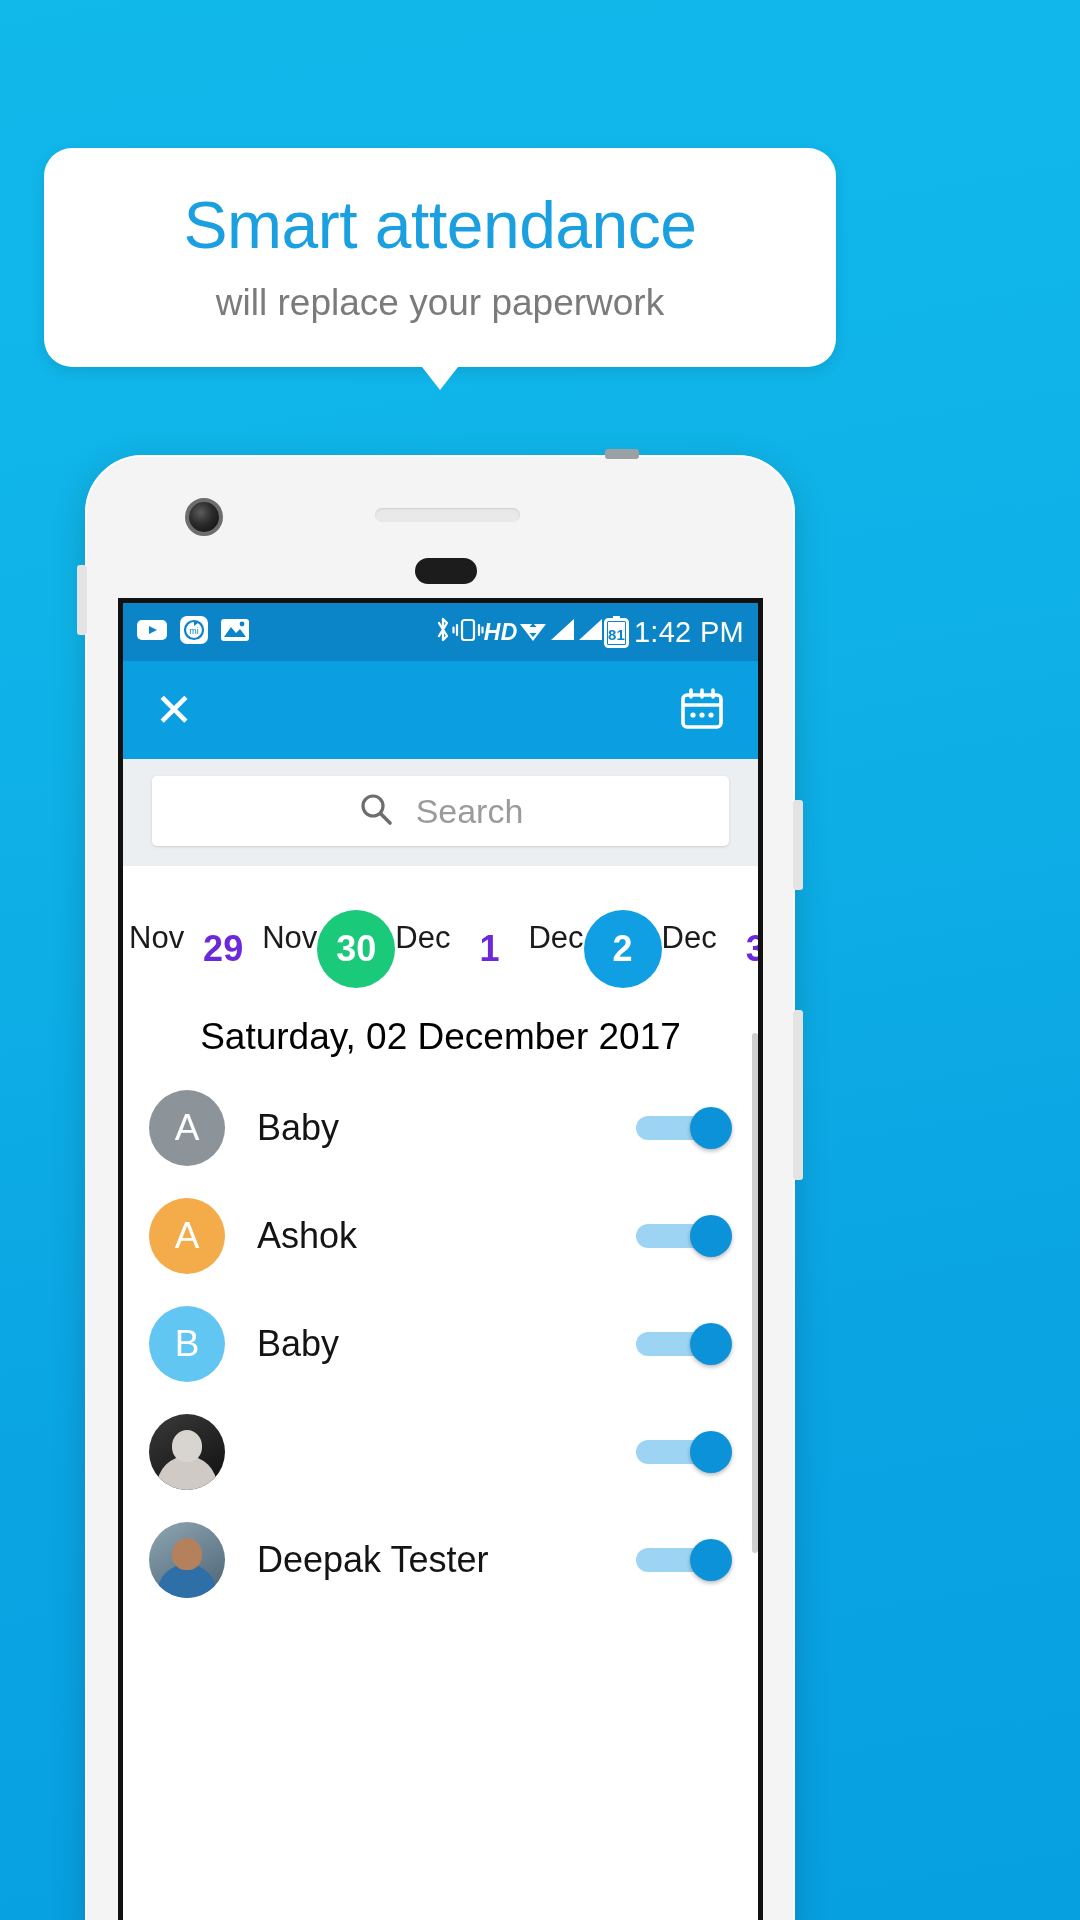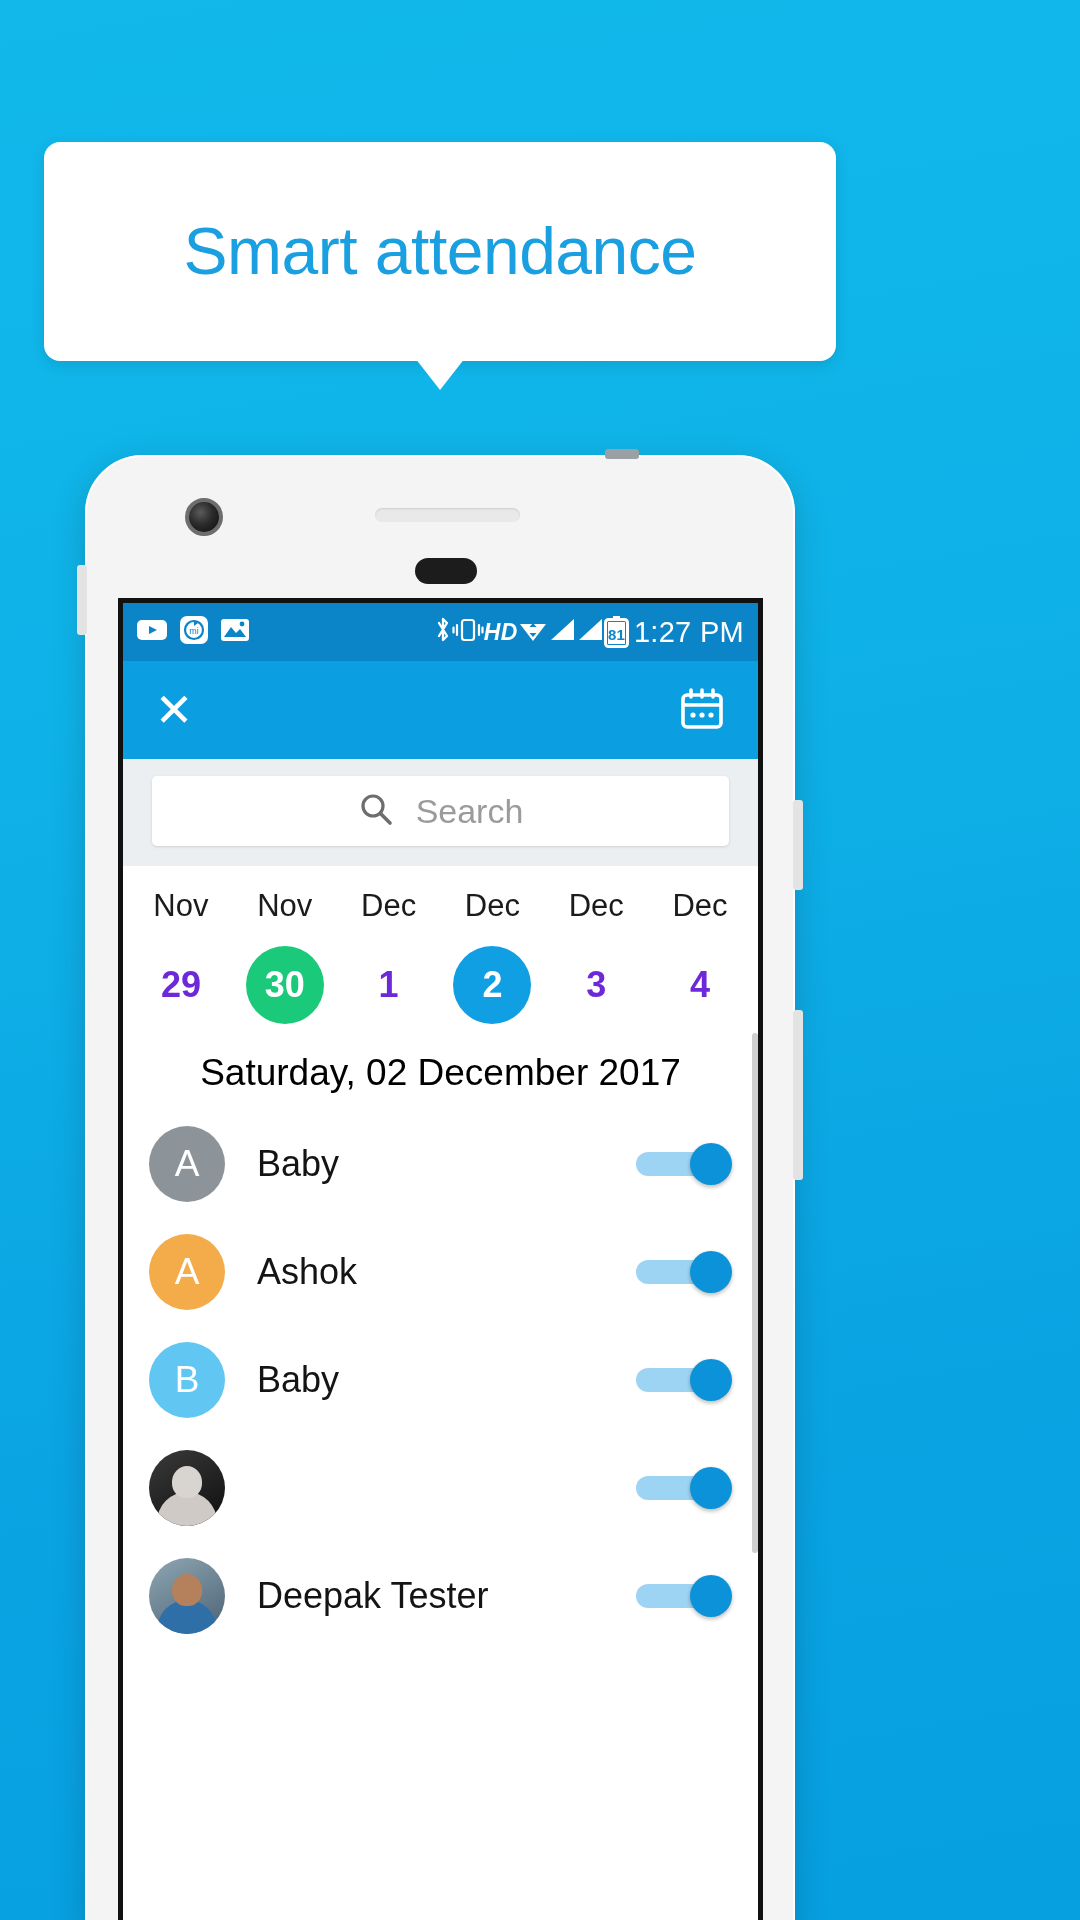--- a/index.html
+++ b/index.html
@@ -5,22 +5,22 @@
   * { margin:0; padding:0; box-sizing:border-box; }
   html,body { width:1080px; height:1920px; }
   body {
     font-family:"Liberation Sans", sans-serif;
     background:linear-gradient(170deg,#11b8ea 0%,#0fb2e8 35%,#0aa4e3 70%,#069fe0 100%);
     position:relative; overflow:hidden;
   }
 
   
   #callout {
-    position:absolute; left:44px; top:142px; width:792px; height:219px;
-    background:#ffffff; border-radius:16px;
+    position:absolute; left:44px; top:148px; width:792px; height:219px;
+    background:#ffffff; border-radius:28px;
     box-shadow:0 4px 14px rgba(0,0,0,0.10);
     display:flex; flex-direction:column; align-items:center; justify-content:center;
   }
   #callout-title {
     color:#1a9fe0; font-size:66px; font-weight:400; letter-spacing:-0.5px;
     line-height:1.05; white-space:nowrap;
   }
   #callout-sub {
     color:#7b7b7b; font-size:37px; font-weight:400; margin-top:22px; white-space:nowrap;
   }
@@ -84,21 +84,21 @@
   
   #search-area { background:#eceff1; padding:17px 29px 20px; }
   #search-box {
     height:70px; background:#fff; border-radius:5px; display:flex; align-items:center;
     justify-content:center; gap:22px; box-shadow:0 1px 3px rgba(0,0,0,0.13);
   }
   #search-ph { color:#9b9b9b; font-size:34px; }
 
   
   #date-strip { display:flex; padding:22px 6px 6px; background:#fff; }
-  .day-cell { flex:1; display:flex; flex-direction:column; align-items:center; }
+  .day-cell { flex:1; display:flex; align-items:center; }
   .day-mon { font-size:31px; color:#1b1b1b; font-weight:400; }
   .day-num-wrap { margin-top:22px; width:78px; height:78px; border-radius:50%;
                   display:flex; align-items:center; justify-content:center; }
   .day-num { font-size:36px; font-weight:700; color:#6d28d9; }
   .day-num-wrap.sel-green { background:#1bc97a; }
   .day-num-wrap.sel-blue  { background:#109fe3; }
   .day-num-wrap.sel-green .day-num,
   .day-num-wrap.sel-blue  .day-num { color:#fff; }
 
   #date-label { text-align:center; font-size:37px; color:#000000; padding:22px 0 16px; background:#fff; }
@@ -122,20 +122,21 @@
   .tr-knob  { position:absolute; right:0; top:0; width:42px; height:42px; border-radius:50%;
               background:#0b92d8; box-shadow:0 2px 4px rgba(0,0,0,0.28); }
 
   #scrollbar { position:absolute; right:0; top:430px; width:6px; height:520px; background:#cfcfcf; border-radius:3px; }
 </style>
 </head>
 <body>
 
 <div id="callout">
   <div id="callout-title">Smart attendance</div>
+  <div id="callout-sub">will replace your paperwork</div>
 </div>
 <div id="callout-tail"></div>
 
 <div id="phone">
   <div id="phone-inner-edge"></div>
   <div id="top-nub"></div>
   <div id="btn-left-1"></div>
   <div id="btn-right-1"></div>
   <div id="btn-right-2"></div>
   <div id="camera"></div>
@@ -198,21 +199,21 @@
             </svg>
         </span>
         <span class="batt-wrap">
           <svg width="25" height="32" viewBox="0 0 25 32">
               <rect x="9" y="0" width="7" height="4" fill="#fff"></rect>
               <rect x="1.5" y="3.5" width="22" height="27" rx="3" fill="none" stroke="#fff" stroke-width="3"></rect>
               <rect x="4" y="6" width="17" height="22" fill="#fff"></rect>
             </svg>
           <span class="batt-num">81</span>
         </span>
-        <span id="sb-time">1:27 PM</span>
+        <span id="sb-time">1:42 PM</span>
       </div>
     </div>
 
     <div id="appbar">
       <div id="close-x">✕</div>
       <div id="cal-btn">
         <svg width="52" height="52" viewBox="0 0 52 52">
           <rect x="7" y="11" width="38" height="32" rx="4" fill="none" stroke="#fff" stroke-width="3.6"></rect>
           <path d="M7 21 H45" stroke="#fff" stroke-width="3.6"></path>
           <path d="M15 6 V13 M26 6 V13 M37 6 V13" stroke="#fff" stroke-width="3.6" stroke-linecap="round"></path>

